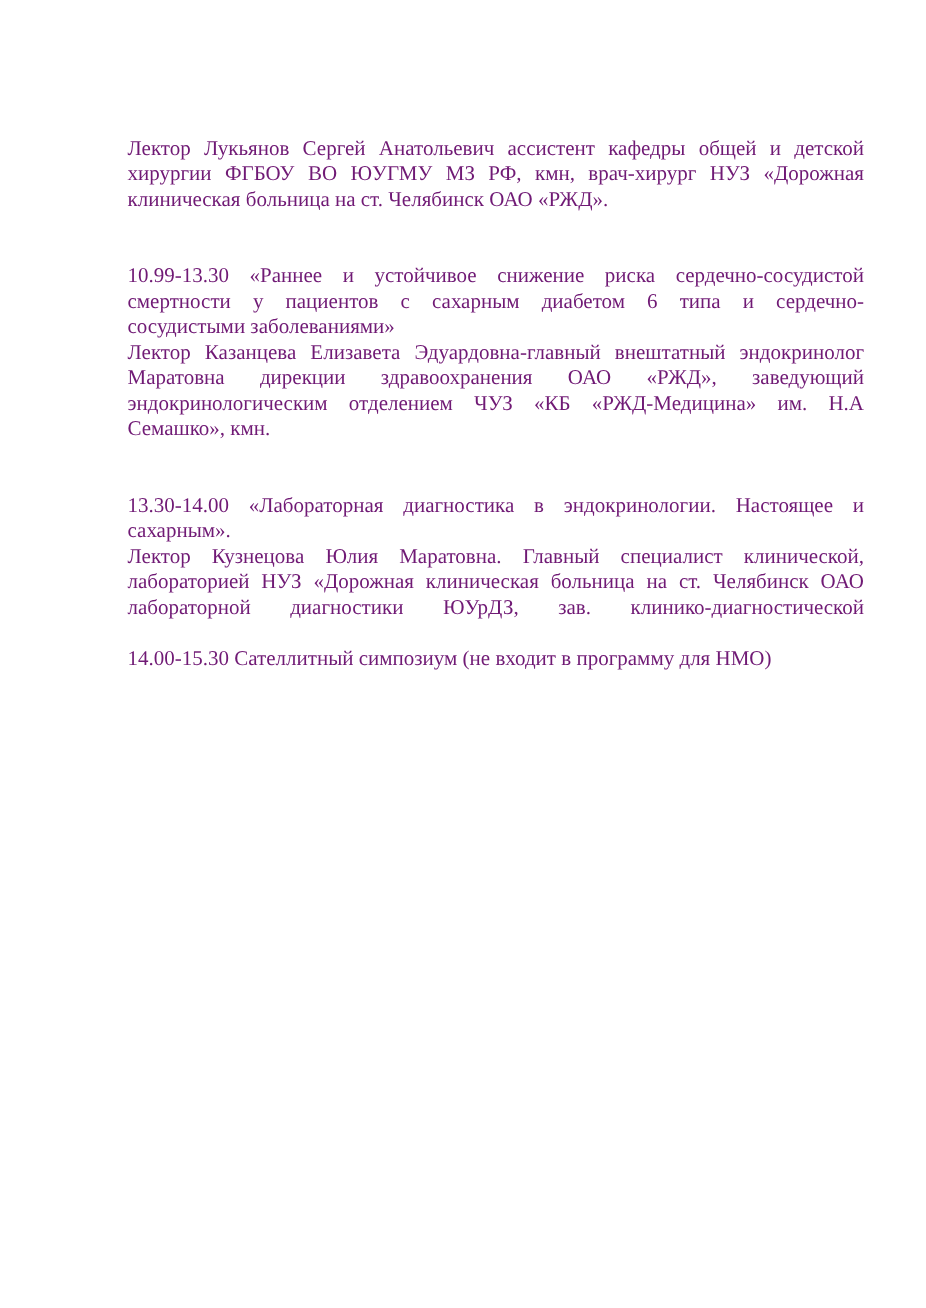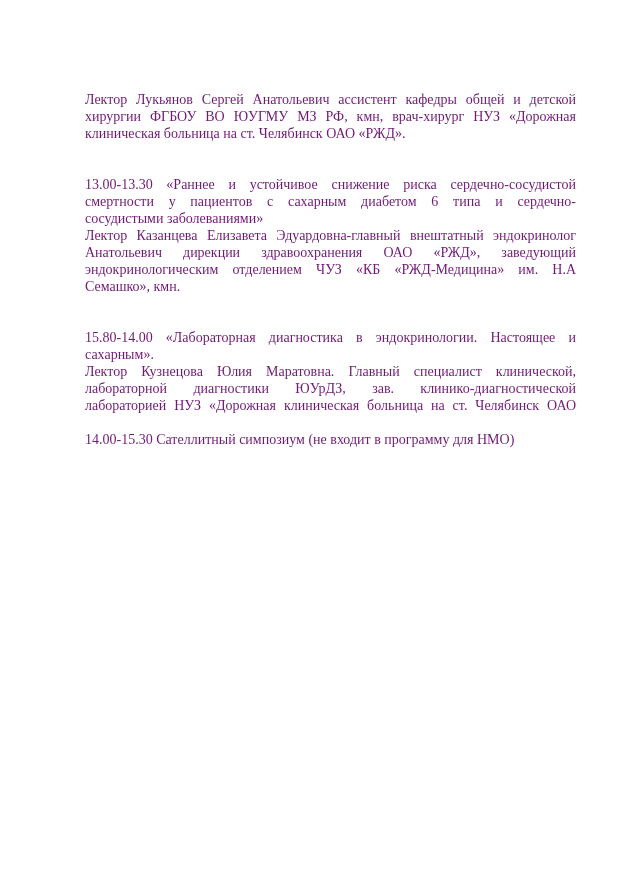--- a/index.html
+++ b/index.html
@@ -48,43 +48,43 @@
 
     <div class="block">
       <div class="jl">Лектор Лукьянов Сергей Анатольевич ассистент кафедры общей и детской</div>
       <div class="jl">хирургии ФГБОУ ВО ЮУГМУ МЗ РФ, кмн, врач-хирург НУЗ «Дорожная</div>
       <div class="ll">клиническая больница на ст. Челябинск ОАО «РЖД».</div>
     </div>
 
     <div class="gap2"></div>
 
     <div class="block">
-      <div class="jl">13.00-13.30 «Раннее и устойчивое снижение риска сердечно-сосудистой</div>
+      <div class="jl">10.99-13.30 «Раннее и устойчивое снижение риска сердечно-сосудистой</div>
       <div class="jl">смертности у пациентов с сахарным диабетом 6 типа и сердечно-</div>
       <div class="ll">сосудистыми заболеваниями»</div>
     </div>
 
     <div class="block">
       <div class="jl">Лектор Казанцева Елизавета Эдуардовна-главный внештатный эндокринолог</div>
-      <div class="jl">Анатольевич дирекции здравоохранения ОАО «РЖД», заведующий</div>
+      <div class="jl">Маратовна дирекции здравоохранения ОАО «РЖД», заведующий</div>
       <div class="jl">эндокринологическим отделением ЧУЗ «КБ «РЖД-Медицина» им. Н.А</div>
       <div class="ll">Семашко», кмн.</div>
     </div>
 
     <div class="gap2"></div>
 
     <div class="block">
-      <div class="jl">15.80-14.00 «Лабораторная диагностика в эндокринологии. Настоящее и</div>
+      <div class="jl">13.30-14.00 «Лабораторная диагностика в эндокринологии. Настоящее и</div>
       <div class="ll">сахарным».</div>
     </div>
 
     <div class="block">
       <div class="jl">Лектор Кузнецова Юлия Маратовна. Главный специалист клинической,</div>
+      <div class="jl">лабораторией НУЗ «Дорожная клиническая больница на ст. Челябинск ОАО</div>
       <div class="jl">лабораторной диагностики ЮУрДЗ, зав. клинико-диагностической</div>
-      <div class="jl">лабораторией НУЗ «Дорожная клиническая больница на ст. Челябинск ОАО</div>
     </div>
 
     <div class="gap1"></div>
 
     <div class="block">
       <div class="ll">14.00-15.30 Сателлитный симпозиум (не входит в программу для НМО)</div>
     </div>
 
   </div>
 </div>

